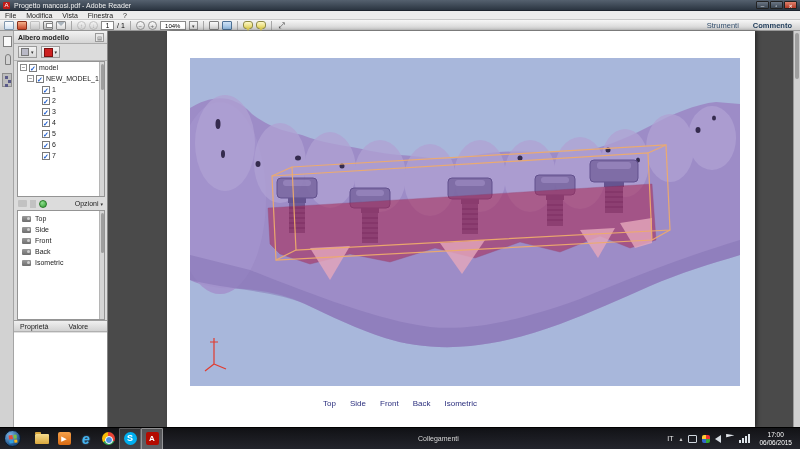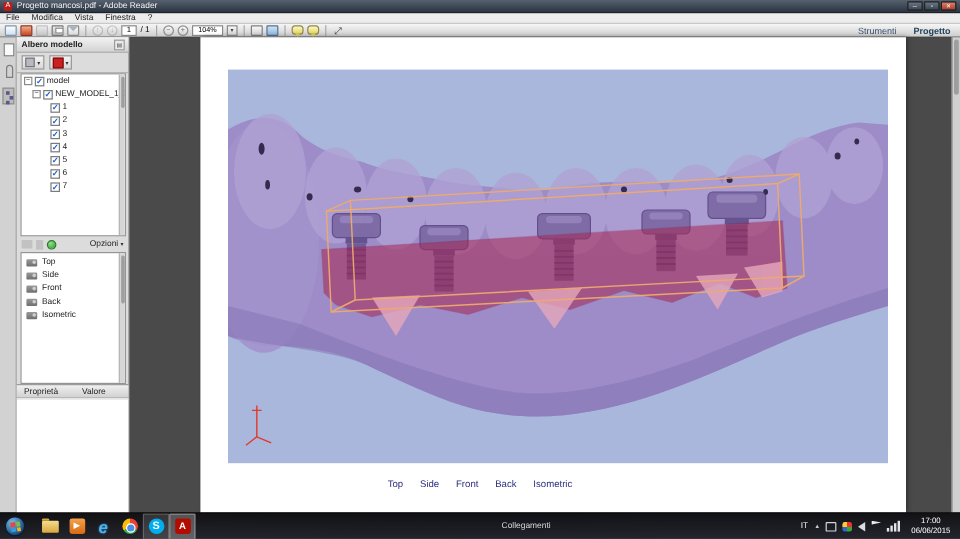--- a/index.html
+++ b/index.html
@@ -208,21 +208,21 @@
   <span class="tbi pgview1"></span>
   <span class="tbi pgview2"></span>
   <span class="sep"></span>
   <span class="bubble"></span>
   <span class="bubble"></span>
   <span class="sep"></span>
   <span class="tbi resize">⤢</span>
 </div>
 <div class="abs tb-right">
   <span>Strumenti</span>
-  <span class="cmt">Progetto</span>
+  <span class="cmt">Commento</span>
 </div>
 
 <div class="abs lstrip">
   <span class="strip-ico pages-ico" style="top:4px"></span>
   <span class="strip-ico clip-ico" style="top:22px"></span>
   <span class="strip-ico tree-ico" style="top:42px"></span>
 </div>
 
 <div class="abs panel">
   <div class="p-head">Albero modello</div>

